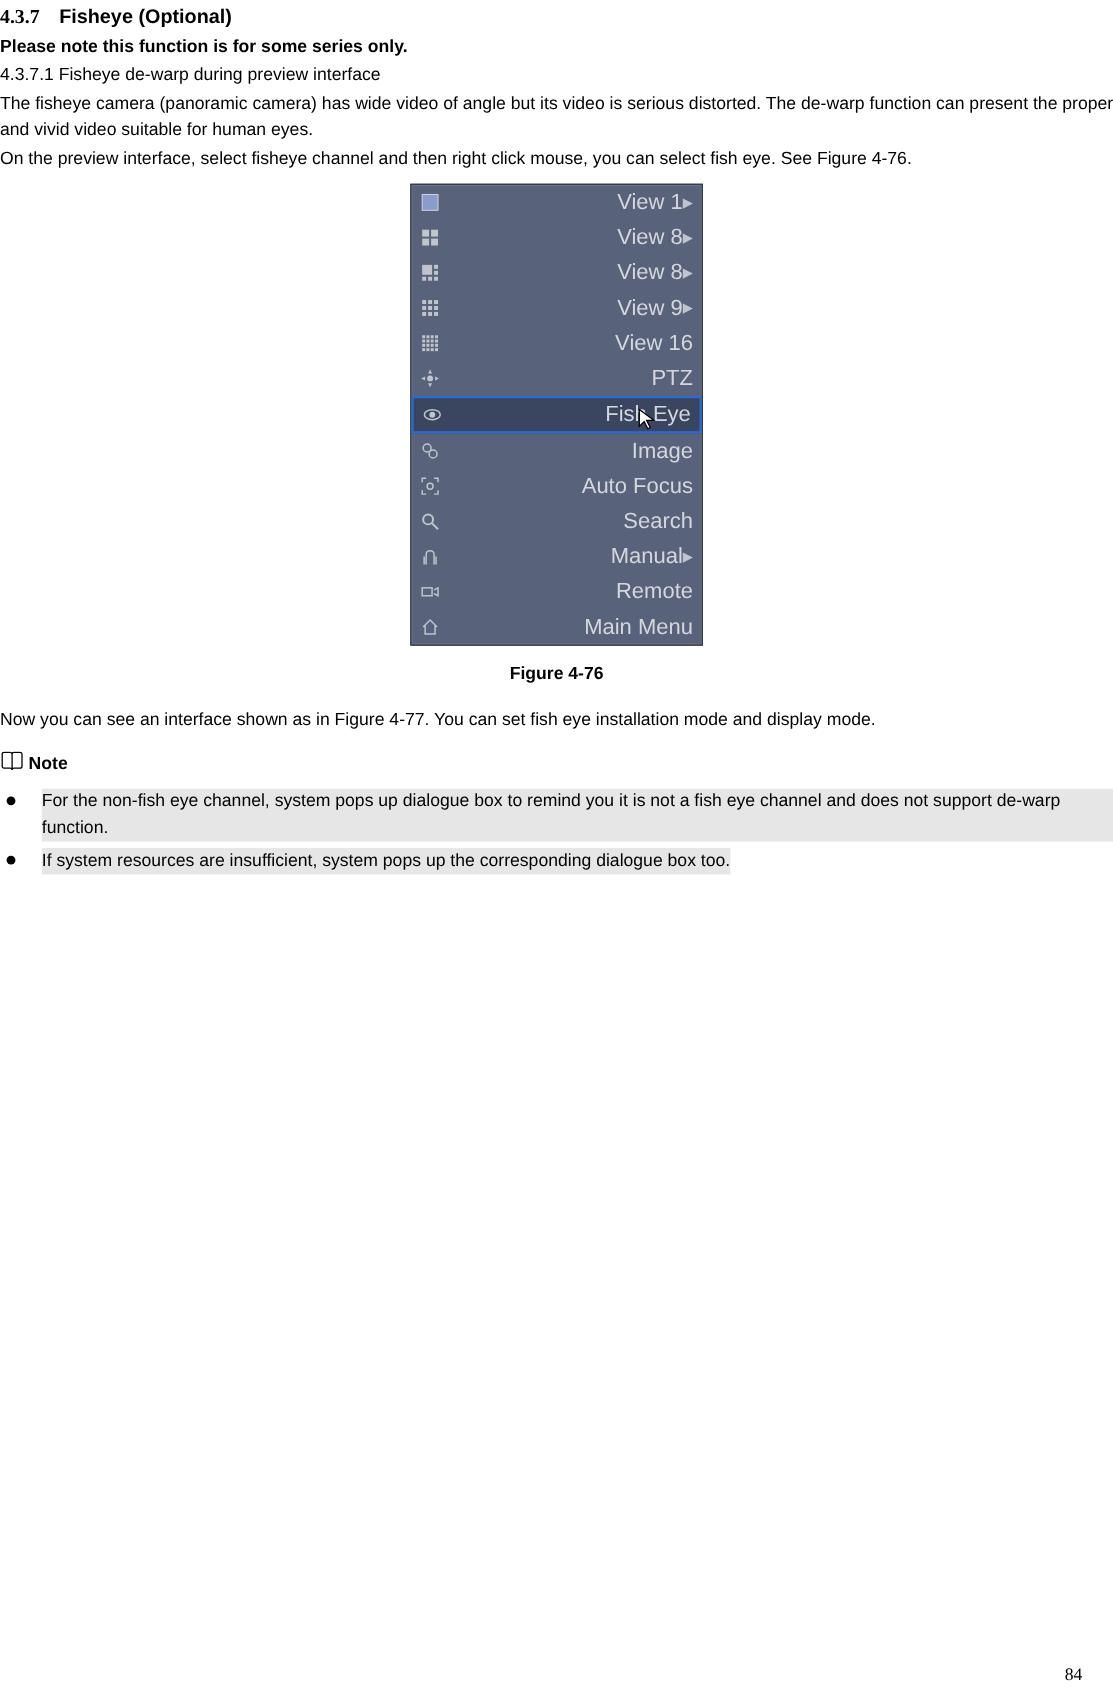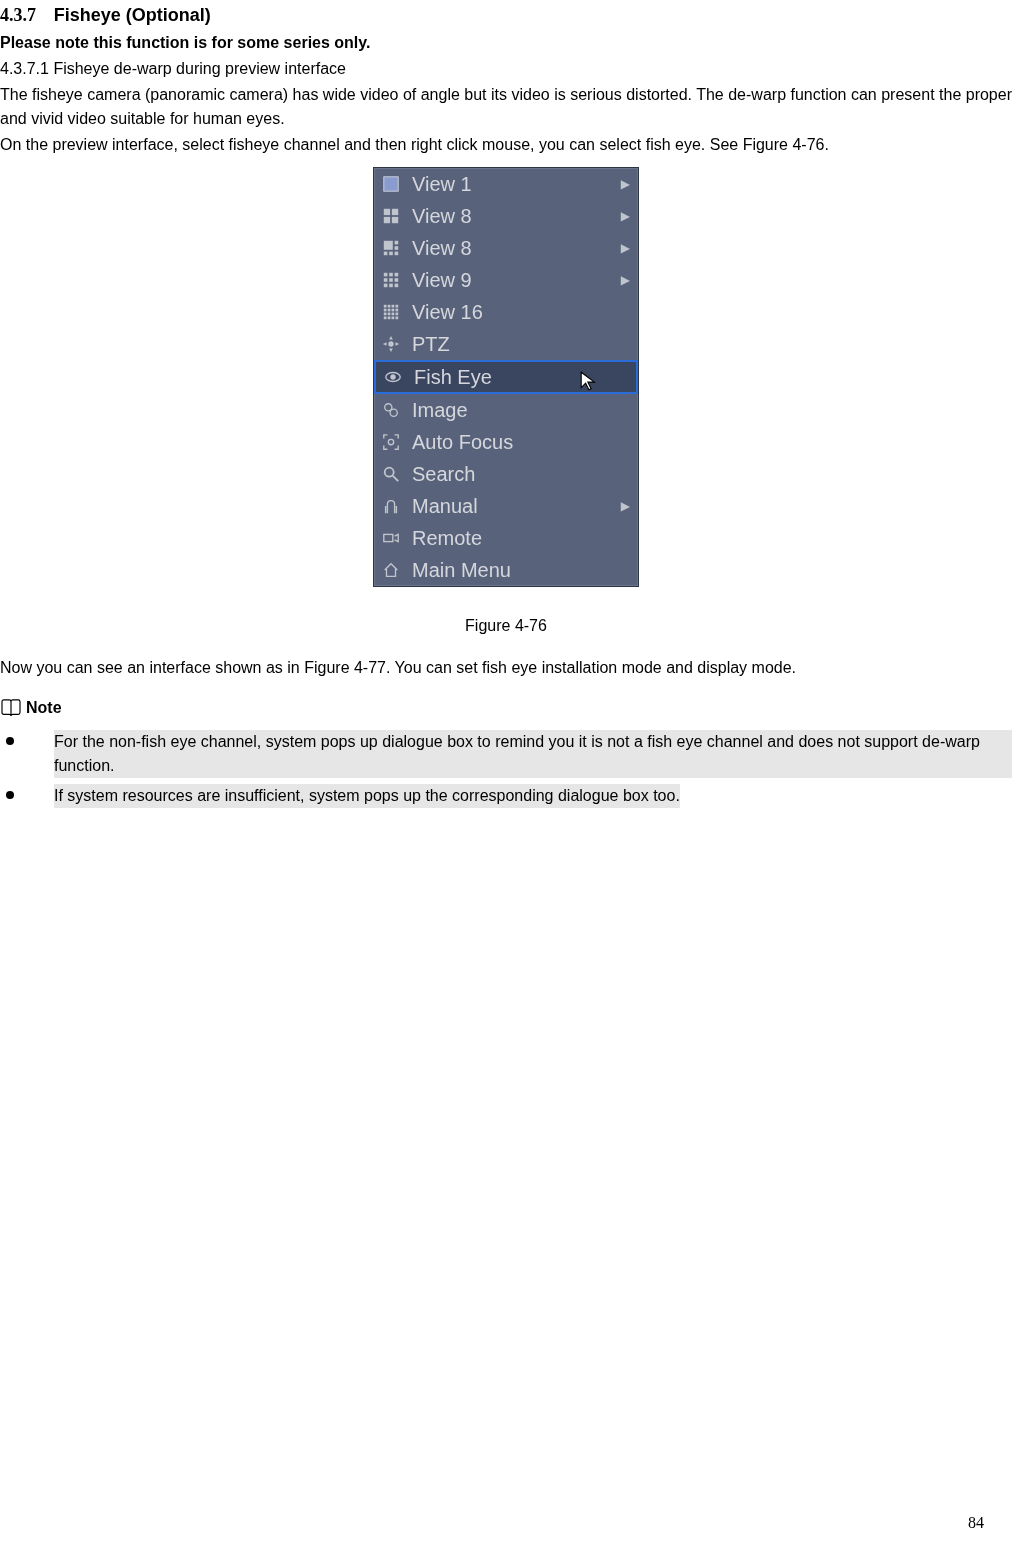--- a/index.html
+++ b/index.html
@@ -29,21 +29,21 @@
     }
     .figure-container {
       text-align: center;
       margin: 10px 0;
     }
     .context-menu {
       display: inline-block;
       background: #58637b;
       border: 1px solid #2d3442;
       width: 264px;
-      text-align: left;
+      text-align: right;
       box-shadow: inset 0 0 0 1px #6a758d;
     }
     .menu-item {
       display: flex;
       align-items: center;
       height: 32px;
       padding: 0 8px 0 6px;
       color: #d5d7dc;
       font-size: 20px;
       font-family: Arial, sans-serif;
@@ -74,42 +74,41 @@
     }
     .cursor {
       position: absolute;
       right: 35px;
       top: 8px;
       font-size: 20px;
       color: #eee;
     }
     .figure-caption {
       text-align: center;
-      margin: 27px 0 18px 0;
+      margin: 14px 0 18px 0;
+      font-weight: bold;
     }
     .note-row {
       display: flex;
-      align-items: center;
       margin: 16px 0 10px 0;
     }
     .note-icon {
       width: 22px;
       height: 18px;
       margin-right: 4px;
     }
     .bullet-list {
       list-style: none;
       padding-left: 0;
       margin: 6px 0;
     }
     .bullet-list li {
       display: flex;
       align-items: flex-start;
       margin-bottom: 6px;
-      gap: 16px;
     }
     .bullet {
       width: 8px;
       height: 8px;
       background: #000;
       border-radius: 50%;
       margin: 7px 24px 0 6px;
       flex-shrink: 0;
     }
     .highlight-bg {

